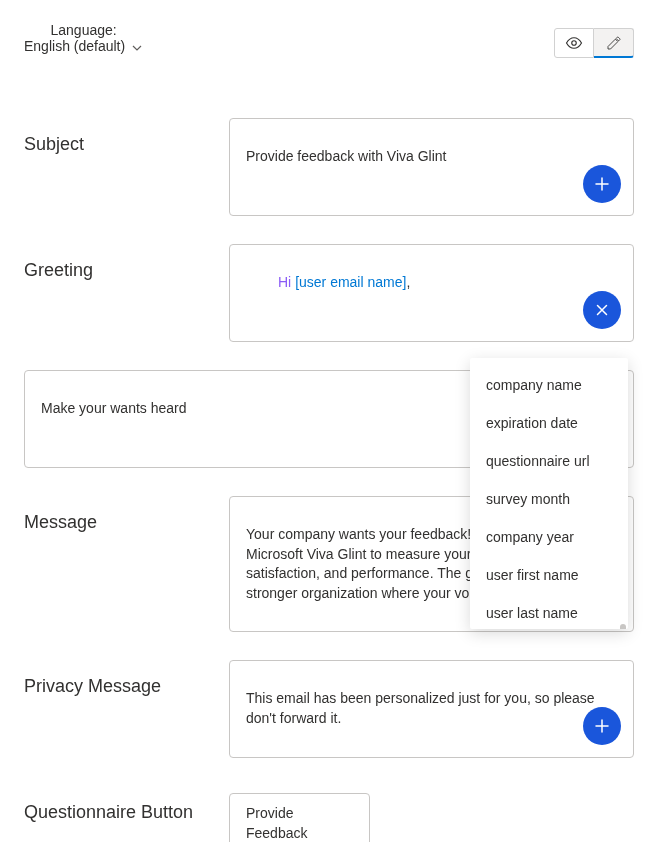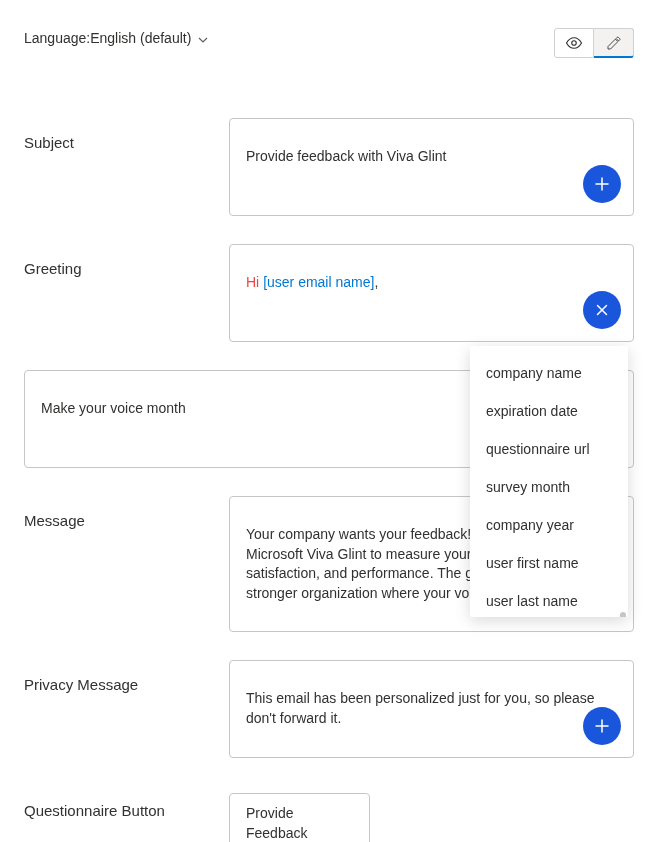--- a/index.html
+++ b/index.html
@@ -21,20 +21,21 @@
     .header-row {
       display: flex;
       justify-content: space-between;
       align-items: center;
       margin-bottom: 60px;
     }
     .language-group {
       display: flex;
       align-items: center;
       gap: 0;
+      flex-direction: column;
     }
     .language-label {
       font-size: 14px;
       color: #323130;
     }
     .language-select {
       display: flex;
       align-items: flex-end;
       gap: 6px;
       cursor: pointer;
@@ -67,21 +68,21 @@
       background: #f3f2f1;
       border-bottom: 2px solid #0078d4;
     }
     .form-row {
       display: flex;
       align-items: flex-start;
       margin-bottom: 28px;
     }
     .form-label {
       width: 205px;
-      font-size: 15px;
+      font-size: 18px;
       color: #323130;
       padding-top: 16px;
       flex-shrink: 0;
     }
     .form-input-box {
       flex: 1;
       border: 1px solid #c8c6c4;
       border-radius: 4px;
       padding: 28px 16px;
       position: relative;
@@ -114,21 +115,21 @@
       align-items: center;
       justify-content: center;
       cursor: pointer;
     }
     .fab svg {
       width: 18px;
       height: 18px;
     }
     .dropdown-menu {
       position: absolute;
-      top: 346px;
+      top: 358px;
       right: 30px;
       width: 158px;
       background: #fff;
       box-shadow: 0 4px 16px rgba(0,0,0,0.15);
       border-radius: 2px;
       padding: 8px 0;
       z-index: 100;
       max-height: 298px;
       overflow: hidden;
     }
@@ -144,21 +145,22 @@
     .scrollbar-thumb {
       position: absolute;
       right: 2px;
       top: 266px;
       width: 6px;
       height: 26px;
       background: #c8c6c4;
       border-radius: 3px;
     }
     .greeting-prefix {
-      color: #ef4444;
+      color: #8b5cf6;
+      margin-left: 32px;
     }
   </style>
 </head>
 <body>
 
 <div class="header-row">
   <div class="language-group">
     <span class="language-label">Language:</span>
     <div class="language-select">
       <span>English (default)</span>
@@ -203,21 +205,21 @@
     <div class="fab">
       <svg viewBox="0 0 24 24">
           <path d="M6 6l12 12M18 6L6 18" stroke="#fff" stroke-width="2" stroke-linecap="round"></path>
         </svg>
     </div>
   </div>
 </div>
 
 <div class="form-row">
   <div class="form-input-box">
-    <span class="input-text">Make your voice month</span>
+    <span class="input-text">Make your wants heard</span>
   </div>
 </div>
 
 <div class="form-row">
   <div class="form-label">Message</div>
   <div class="form-input-box">
     <span class="input-text">Your company wants your feedback! We are partnering with Microsoft Viva Glint to measure your engagement, satisfaction, and performance. The goal is to create a stronger organization where your voice matters.</span>
   </div>
 </div>
 

